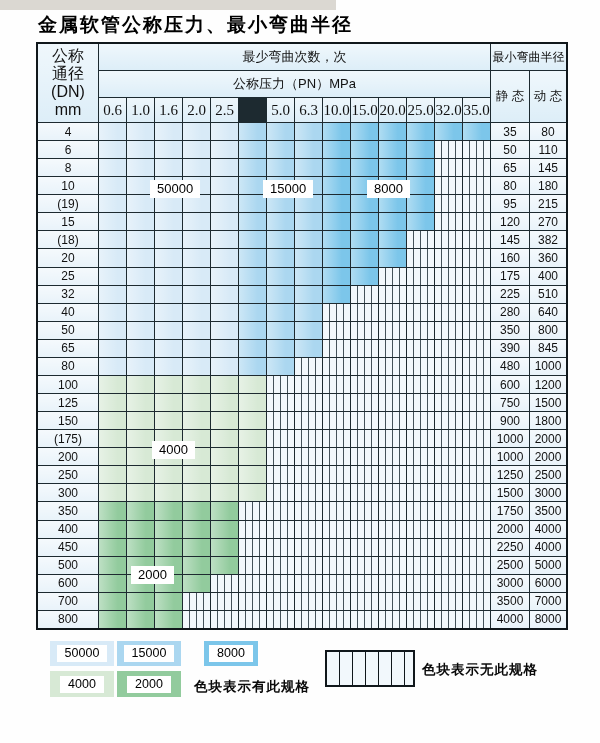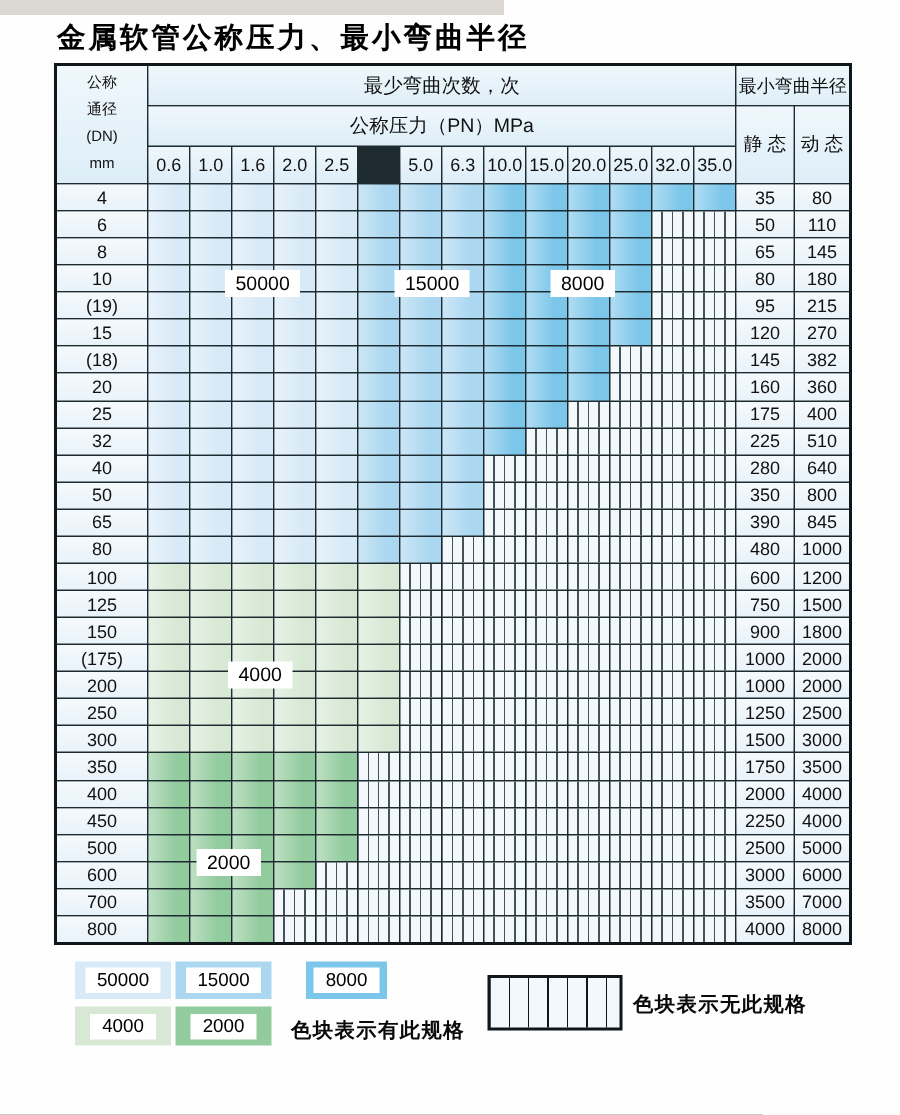--- a/index.html
+++ b/index.html
@@ -11,29 +11,29 @@
   
   .grid{position:absolute;left:36px;top:42px;width:532px;height:588px;box-sizing:border-box;
         border:2px solid #10171b;background:var(--grid,#1d2a30);
         display:grid;column-gap:1px;row-gap:1px;
         grid-template-columns:60px repeat(14,1fr) 38px 36px;
         grid-template-rows:26px 26px 24px repeat(28,1fr);}
   .cell{display:flex;align-items:center;justify-content:center;overflow:hidden;white-space:nowrap;}
   .head{background-color:var(--header,#ddeef8);
         background-image:linear-gradient(180deg,rgba(255,255,255,.55),rgba(255,255,255,0));
         font-size:13px;}
-  .h-dn{grid-area:1/1/4/2;flex-direction:column;line-height:18px;font-size:10px;}
+  .h-dn{grid-area:1/1/4/2;flex-direction:column;line-height:18px;font-size:16px;}
   .h-bend{grid-area:1/2/2/16;}
   .h-radius{grid-area:1/16/2/18;font-size:12px;letter-spacing:0;}
   .h-pn{grid-area:2/2/3/16;}
   .h-static{grid-area:2/16/4/17;font-size:12.5px;}
   .h-dynamic{grid-area:2/17/4/18;font-size:12.5px;}
   .ph{background-color:var(--header,#ddeef8);
       background-image:linear-gradient(180deg,rgba(255,255,255,.5),rgba(255,255,255,0));
-      font-size:12px;}
+      font-size:15px;font-family:Liberation Serif, serif;}
   .dn,.val{background-color:var(--label_cell,#e9f3fa);
       background-image:linear-gradient(180deg,rgba(255,255,255,.55),rgba(255,255,255,0));
       font-size:12px;}
   .l50000{background-color:var(--l50000,#d8eaf7);}
   .l15000{background-color:var(--l15000,#abd7f0);}
   .l8000{background-color:var(--l8000,#7cc6ea);}
   .l4000{background-color:var(--l4000,#d7e9d5);}
   .l2000{background-color:var(--l2000,#92cb9d);}
   .l50000,.l15000,.l8000,.l4000,.l2000{
       background-image:linear-gradient(90deg,rgba(255,255,255,.40),rgba(255,255,255,0) 70%);}

